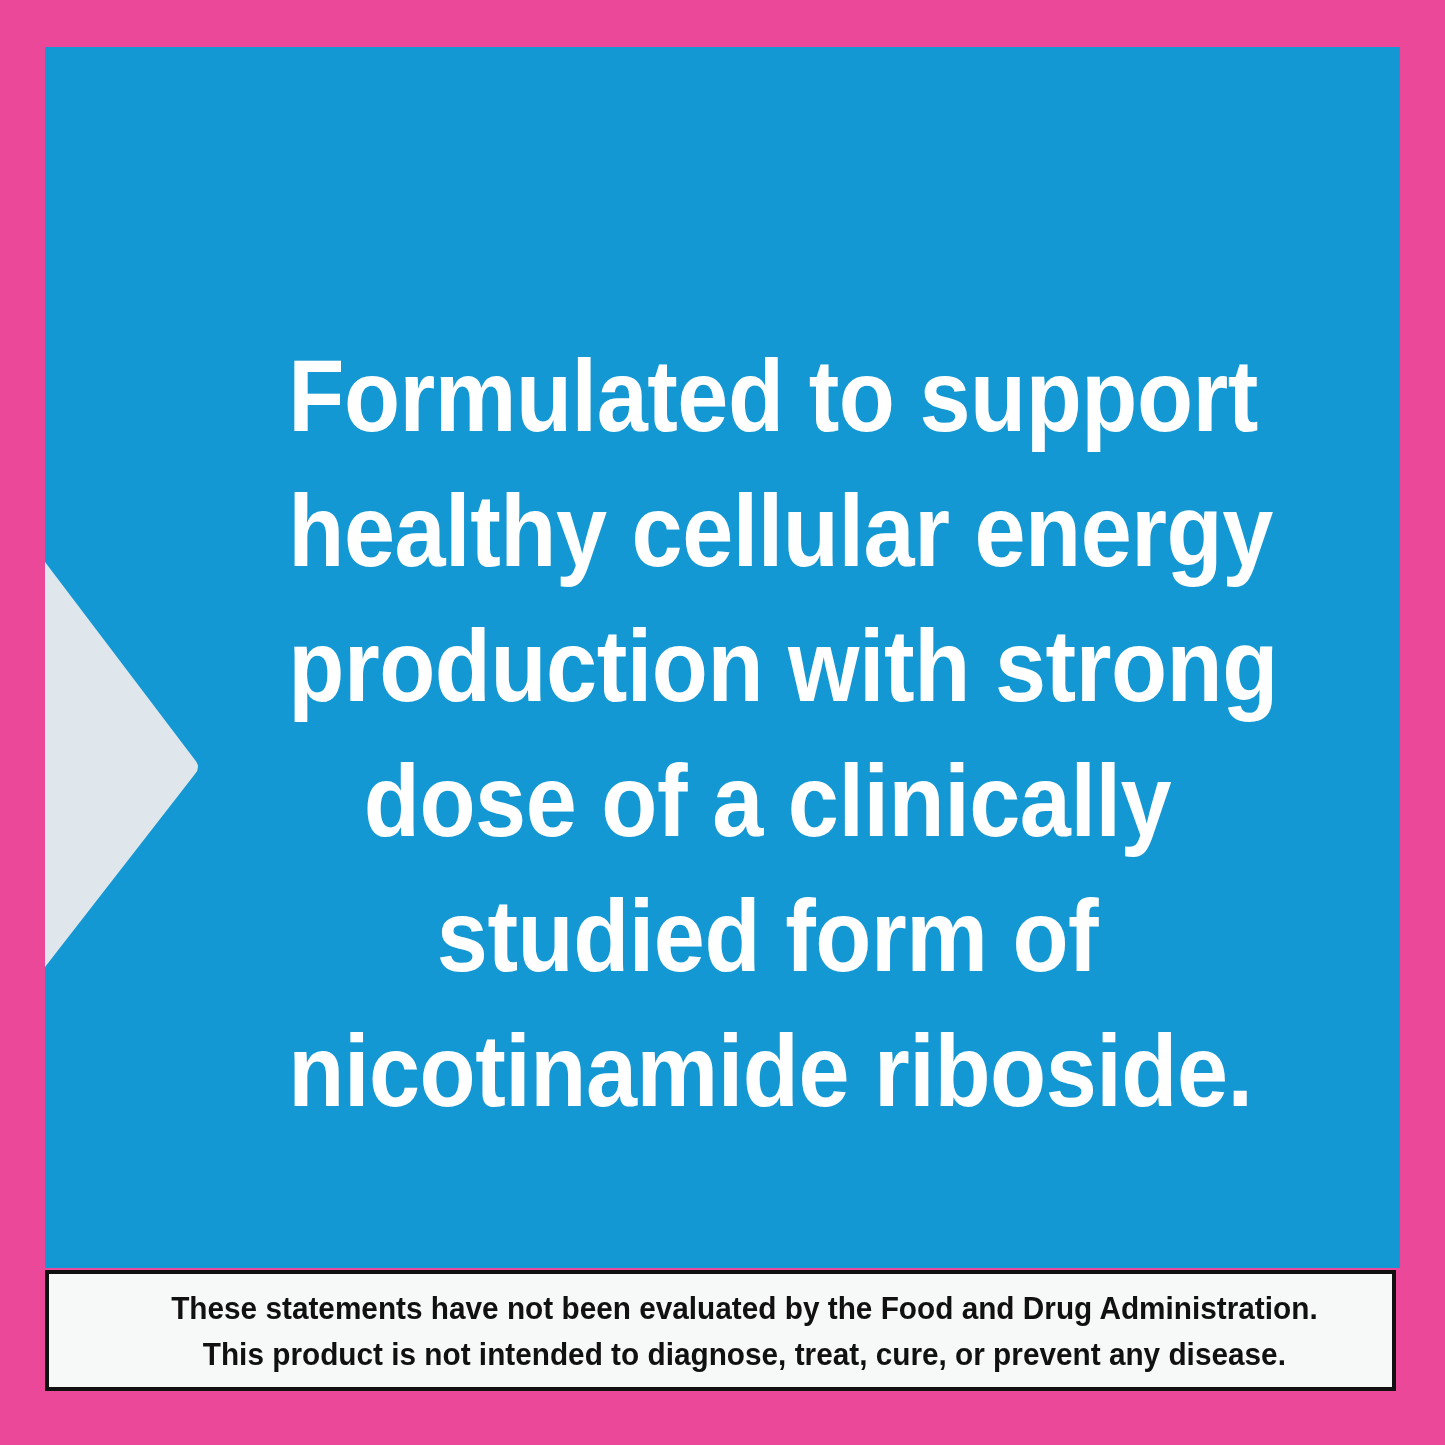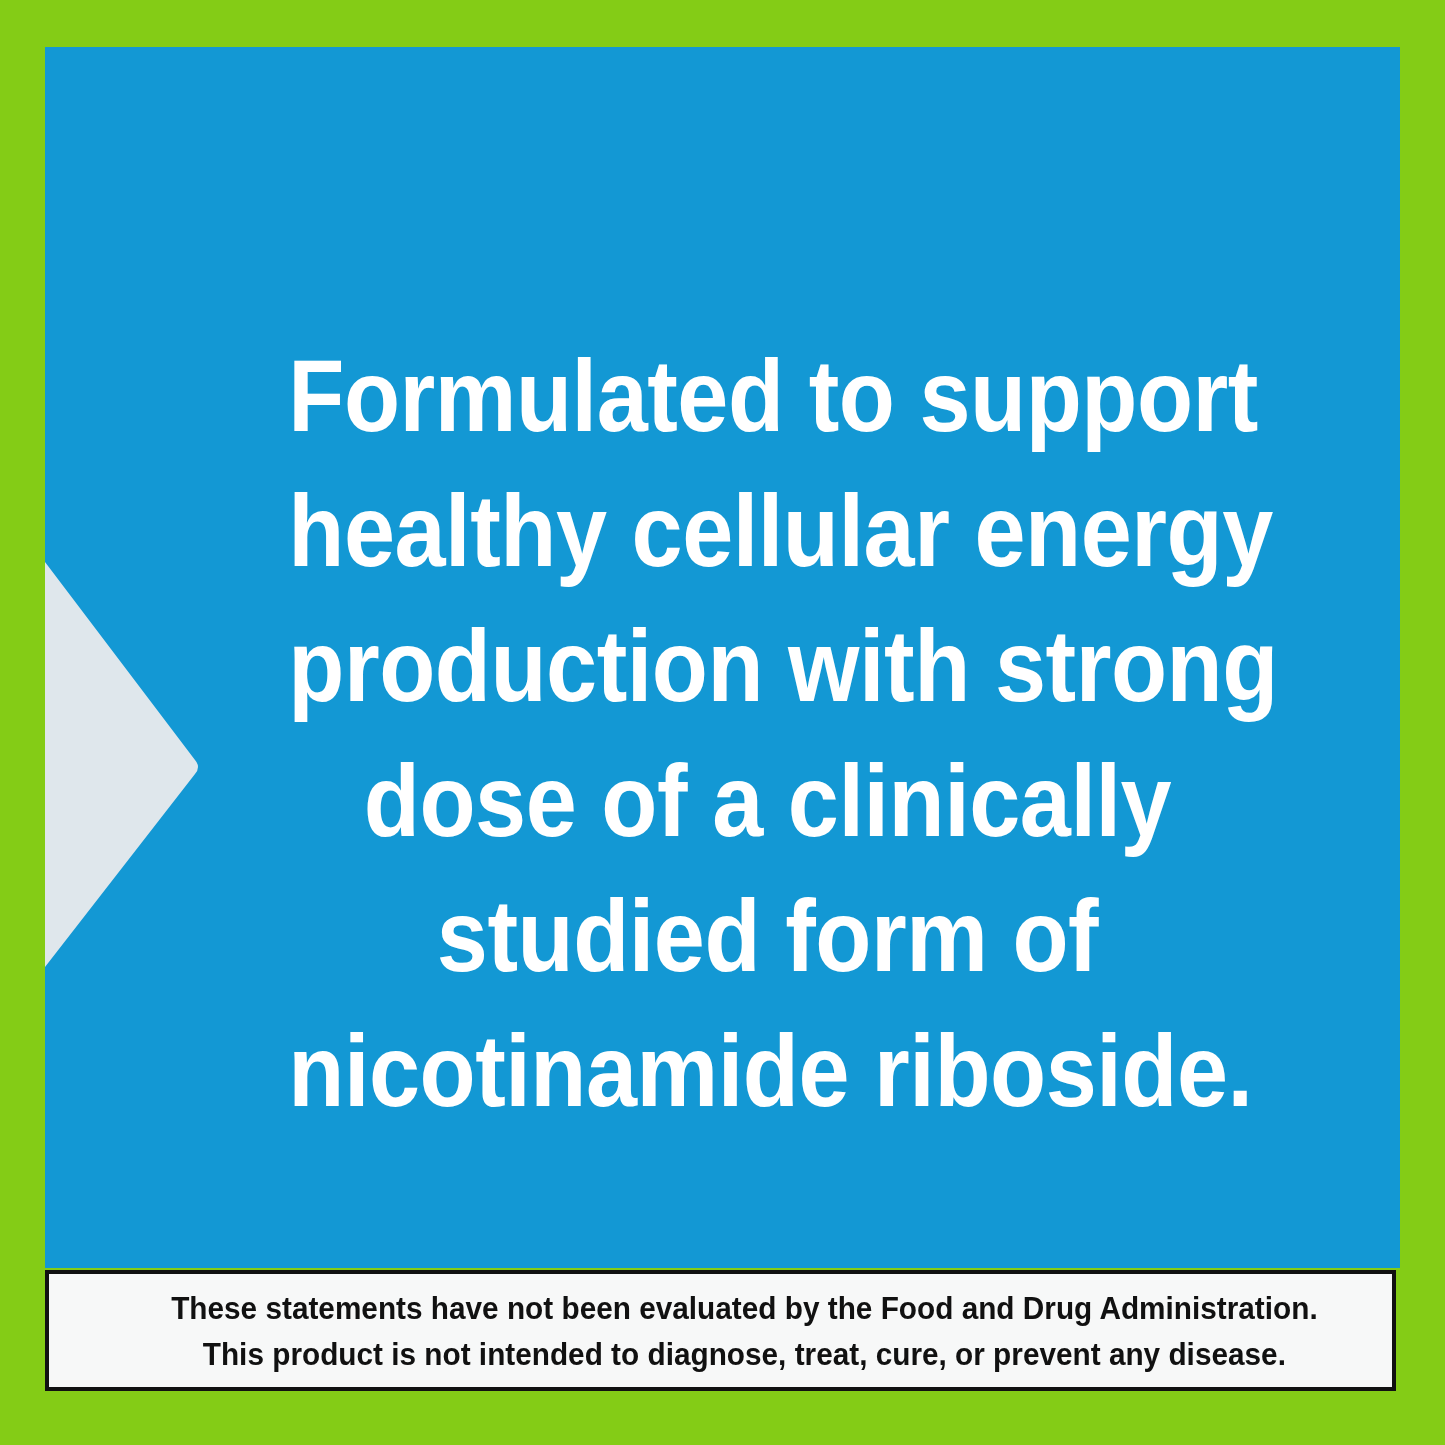--- a/index.html
+++ b/index.html
@@ -12,21 +12,21 @@
     height: 1445px;
     background: #dfe7ec;
     font-family: "Liberation Sans", sans-serif;
     overflow: hidden;
   }
 
   #stage {
     position: relative;
     width: 1445px;
     height: 1445px;
-    background: #84cc16;
+    background: #ec4899;
   }
 
   
   .blue-panel {
     position: absolute;
     left: 45px;
     top: 47px;
     width: 1355px;
     height: 1221px;
     background: #1398d4;

